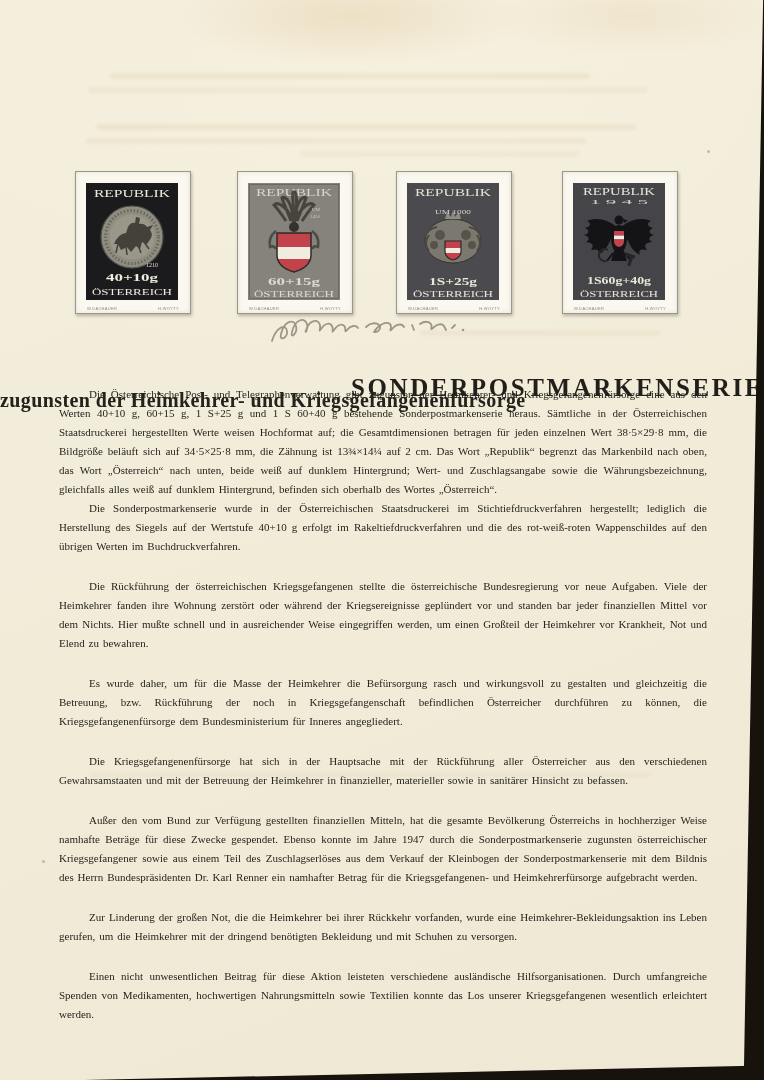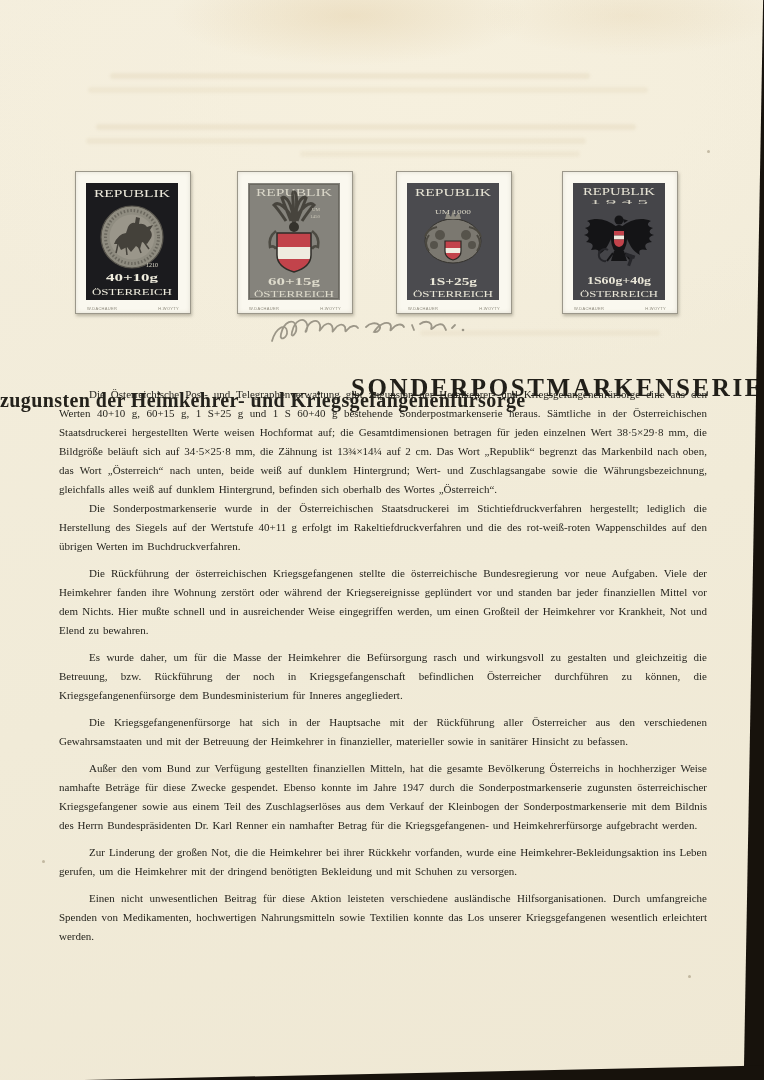--- a/index.html
+++ b/index.html
@@ -27,21 +27,21 @@
   
   #title{position:absolute;top:342px;left:0;width:100%;text-align:right;
          font-weight:bold;font-size:25px;letter-spacing:2.6px;color:#211f19;margin-top:32px;}
   #subtitle{position:absolute;top:378px;left:0;width:100%;
             font-weight:bold;font-size:20px;letter-spacing:.4px;color:#24221c;margin-top:11px;}
 
   
   #bodytext{position:absolute;top:385px;left:59px;width:648px;text-align:justify;
             font-size:11px;line-height:19px;color:#26251f;word-spacing:1.2px;}
   #bodytext p{margin:0;text-indent:30px;}
-  #bodytext p.gap{margin-top:8px;}
+  #bodytext p.gap{margin-top:21px;}
 
   
   #edge-right{position:absolute;top:0;right:0;width:22px;height:100%;background:#17120c;
               clip-path:polygon(96% 0,100% 0,100% 100%,8% 100%);}
   #edge-bottom{position:absolute;bottom:0;left:0;width:100%;height:17px;background:#17120c;
                clip-path:polygon(100% 15%,100% 100%,11% 100%);}
   svg text{font-family:"Liberation Serif",serif;}
 </style>
 </head>
 <body>
@@ -170,21 +170,21 @@
     <svg id="signature" width="210" height="42" viewBox="0 0 210 42">
       <path d="M6,30 C10,16 20,12 21,20 C22,27 13,31 15,23 C18,10 28,7 30,15 C32,22 24,29 26,21 C29,8 38,6 41,13 C43,18 38,24 40,19 C44,8 52,8 54,14 C55,18 52,22 55,18 C59,12 64,11 66,15 C68,19 65,23 68,19 C72,13 77,12 79,16 C80,19 78,22 81,19 C85,14 90,14 92,17 M100,16 C104,12 110,11 113,14 C116,17 112,22 108,21 C112,14 120,10 124,13 C127,16 122,22 126,18 C130,13 136,12 138,16 M146,14 L148,19 M154,13 C158,10 163,10 165,13 C167,16 163,20 167,17 C171,13 176,12 178,15 L180,19 M186,17 L189,14" fill="none" stroke="#8d887a" stroke-width="1.8" stroke-linecap="round"></path>
       <circle cx="197" cy="19" r="1.3" fill="#8d887a"></circle>
     </svg>
 
     <div id="title">SONDERPOSTMARKENSERIE</div>
     <div id="subtitle">zugunsten der Heimkehrer- und Kriegsgefangenenfürsorge</div>
 
     <div id="bodytext">
       <p>Die Österreichische Post- und Telegraphenverwaltung gibt zugunsten der Heimkehrer- und Kriegsgefangenenfürsorge eine aus den Werten 40+10 g, 60+15 g, 1 S+25 g und 1 S 60+40 g bestehende Sonderpostmarkenserie heraus. Sämtliche in der Österreichischen Staatsdruckerei hergestellten Werte weisen Hochformat auf; die Gesamtdimensionen betragen für jeden einzelnen Wert 38·5×29·8 mm, die Bildgröße beläuft sich auf 34·5×25·8 mm, die Zähnung ist 13¾×14¼ auf 2 cm. Das Wort „Republik“ begrenzt das Markenbild nach oben, das Wort „Österreich“ nach unten, beide weiß auf dunklem Hintergrund; Wert- und Zuschlagsangabe sowie die Währungsbezeichnung, gleichfalls alles weiß auf dunklem Hintergrund, befinden sich oberhalb des Wortes „Österreich“.</p>
-      <p>Die Sonderpostmarkenserie wurde in der Österreichischen Staatsdruckerei im Stichtiefdruckverfahren hergestellt; lediglich die Herstellung des Siegels auf der Wertstufe 40+11 g erfolgt im Rakeltiefdruckverfahren und die des rot-weiß-roten Wappenschildes auf den übrigen Werten im Buchdruckverfahren.</p>
+      <p>Die Sonderpostmarkenserie wurde in der Österreichischen Staatsdruckerei im Stichtiefdruckverfahren hergestellt; lediglich die Herstellung des Siegels auf der Wertstufe 40+10 g erfolgt im Rakeltiefdruckverfahren und die des rot-weiß-roten Wappenschildes auf den übrigen Werten im Buchdruckverfahren.</p>
       <p class="gap">Die Rückführung der österreichischen Kriegsgefangenen stellte die österreichische Bundesregierung vor neue Aufgaben. Viele der Heimkehrer fanden ihre Wohnung zerstört oder während der Kriegsereignisse geplündert vor und standen bar jeder finanziellen Mittel vor dem Nichts. Hier mußte schnell und in ausreichender Weise eingegriffen werden, um einen Großteil der Heimkehrer vor Krankheit, Not und Elend zu bewahren.</p>
       <p class="gap">Es wurde daher, um für die Masse der Heimkehrer die Befürsorgung rasch und wirkungsvoll zu gestalten und gleichzeitig die Betreuung, bzw. Rückführung der noch in Kriegsgefangenschaft befindlichen Österreicher durchführen zu können, die Kriegsgefangenenfürsorge dem Bundesministerium für Inneres angegliedert.</p>
       <p class="gap">Die Kriegsgefangenenfürsorge hat sich in der Hauptsache mit der Rückführung aller Österreicher aus den verschiedenen Gewahrsamstaaten und mit der Betreuung der Heimkehrer in finanzieller, materieller sowie in sanitärer Hinsicht zu befassen.</p>
       <p class="gap">Außer den vom Bund zur Verfügung gestellten finanziellen Mitteln, hat die gesamte Bevölkerung Österreichs in hochherziger Weise namhafte Beträge für diese Zwecke gespendet. Ebenso konnte im Jahre 1947 durch die Sonderpostmarkenserie zugunsten österreichischer Kriegsgefangener sowie aus einem Teil des Zuschlagserlöses aus dem Verkauf der Kleinbogen der Sonderpostmarkenserie mit dem Bildnis des Herrn Bundespräsidenten Dr. Karl Renner ein namhafter Betrag für die Kriegsgefangenen- und Heimkehrerfürsorge aufgebracht werden.</p>
       <p class="gap">Zur Linderung der großen Not, die die Heimkehrer bei ihrer Rückkehr vorfanden, wurde eine Heimkehrer-Bekleidungsaktion ins Leben gerufen, um die Heimkehrer mit der dringend benötigten Bekleidung und mit Schuhen zu versorgen.</p>
       <p class="gap">Einen nicht unwesentlichen Beitrag für diese Aktion leisteten verschiedene ausländische Hilfsorganisationen. Durch umfangreiche Spenden von Medikamenten, hochwertigen Nahrungsmitteln sowie Textilien konnte das Los unserer Kriegsgefangenen wesentlich erleichtert werden.</p>
     </div>
 
     <div id="edge-right"></div>
     <div id="edge-bottom"></div>

